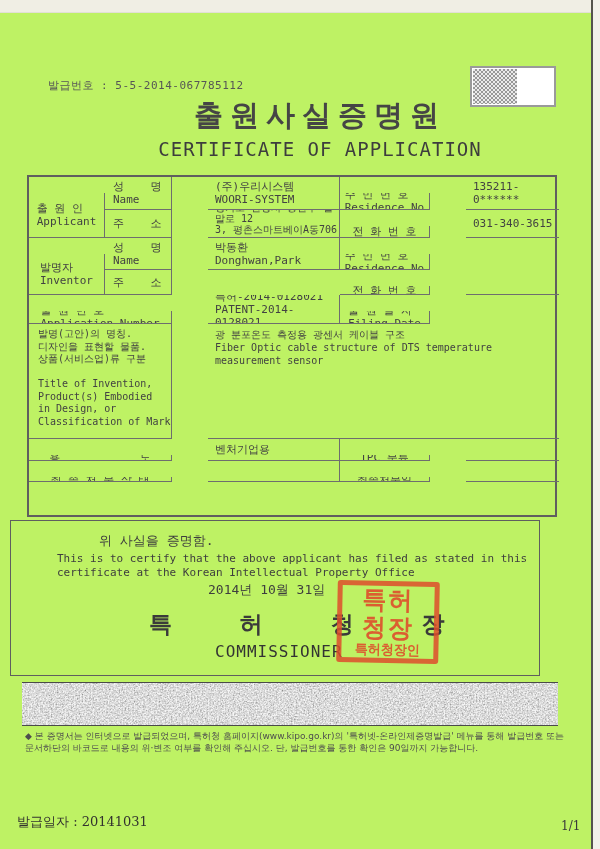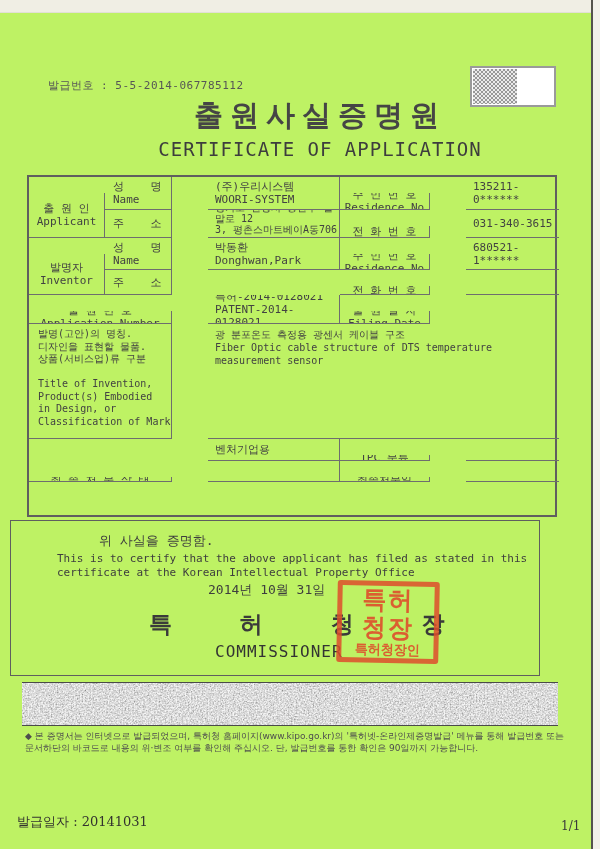--- a/index.html
+++ b/index.html
@@ -32,21 +32,21 @@
     grid-template-columns:76px 67px 168px 90px 129px;
     grid-template-rows:33px 28px 32px 25px 29px 115px 22px 21px 33px;
     border:2px solid #5f5f5f;
     font-size:11px; line-height:13px; color:#424242;
   }
   .cell { border-right:1px solid #6e6e6e; border-bottom:1px solid #6e6e6e;
     display:flex; flex-direction:column; justify-content:center; overflow:hidden; }
   .cell.no-r { border-right:none; }
   .cell.no-b { border-bottom:none; }
   .lbl { white-space:pre; }
-  .ctr { align-items:center; text-align:center;margin-top:16px; }
+  .ctr { align-items:center; text-align:left;margin-top:16px; }
   .val { white-space:pre-line; padding-left:7px;margin-left:36px; }
   .addr { font-size:10px; line-height:11px; }
   .title-label { font-size:10px; line-height:12.5px; padding-left:9px; justify-content:flex-start; padding-top:4px; white-space:pre; }
   .title-value { font-size:10px; line-height:13px; justify-content:flex-start; padding-top:4px; white-space:pre-line; padding-right:4px; }
 
   
   .statement-box { position:absolute; left:10px; top:520px; width:530px; height:156px;
     border:1px solid #5f5f5f; }
   .stmt-ko { position:absolute; left:88px; top:11px; font-size:13px; color:#3e3e3e; }
   .stmt-en { position:absolute; left:46px; top:31px; font-size:11px; line-height:14px; white-space:pre; color:#3e3e3e; }
@@ -112,21 +112,20 @@
     <div class="cell val no-r" style="grid-column:5;grid-row:2">031-340-3615</div>
 
     <div class="cell lbl ctr" style="grid-column:1;grid-row:3/5">발명자
 Inventor</div>
     <div class="cell lbl" style="grid-column:2;grid-row:3;padding-left:8px">성    명
 Name</div>
     <div class="cell val" style="grid-column:3;grid-row:3">박동환
 Donghwan,Park</div>
     <div class="cell lbl ctr" style="grid-column:4;grid-row:3">주 민 번 호
 Residence No</div>
-    <div class="cell val no-r" style="grid-column:5;grid-row:3">680521-1******</div>
 
     <div class="cell lbl" style="grid-column:2;grid-row:4;padding-left:8px">주    소</div>
     <div class="cell lbl ctr" style="grid-column:4;grid-row:4">전 화 번 호</div>
     <div class="cell val no-r" style="grid-column:5;grid-row:4"></div>
 
     <div class="cell lbl ctr" style="grid-column:1/3;grid-row:5">출 원 번 호
 Application Number</div>
     <div class="cell val" style="grid-column:3;grid-row:5">특허-2014-0128021
 PATENT-2014-0128021</div>
     <div class="cell lbl ctr" style="grid-column:4;grid-row:5">출 원 일 자
@@ -136,20 +135,21 @@
 디자인을 표현할 물품.
 상품(서비스업)류 구분
 
 Title of Invention,
 Product(s) Embodied
 in Design, or
 Classification of Mark</div>
     <div class="cell val title-value no-r" style="grid-column:3/6;grid-row:6">광 분포온도 측정용 광센서 케이블 구조
 Fiber Optic cable structure of DTS temperature measurement sensor</div>
 
+    <div class="cell lbl ctr" style="grid-column:1/3;grid-row:7">용            도</div>
     <div class="cell val" style="grid-column:3;grid-row:7">벤처기업용</div>
     <div class="cell lbl ctr" style="grid-column:4;grid-row:7">IPC 분류</div>
     <div class="cell val no-r" style="grid-column:5;grid-row:7"></div>
 
     <div class="cell lbl ctr" style="grid-column:1/3;grid-row:8">최 종 처 분 상 태</div>
     <div class="cell val" style="grid-column:3;grid-row:8"></div>
     <div class="cell lbl ctr" style="grid-column:4;grid-row:8">최종처분일</div>
     <div class="cell val no-r" style="grid-column:5;grid-row:8"></div>
 
     <div class="cell no-r no-b" style="grid-column:1/6;grid-row:9"></div>

